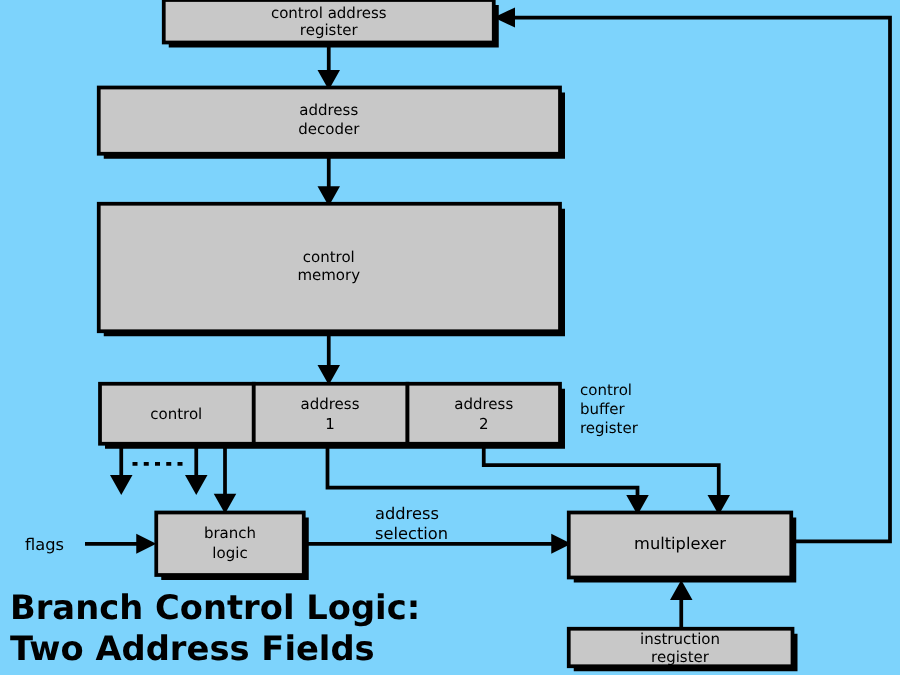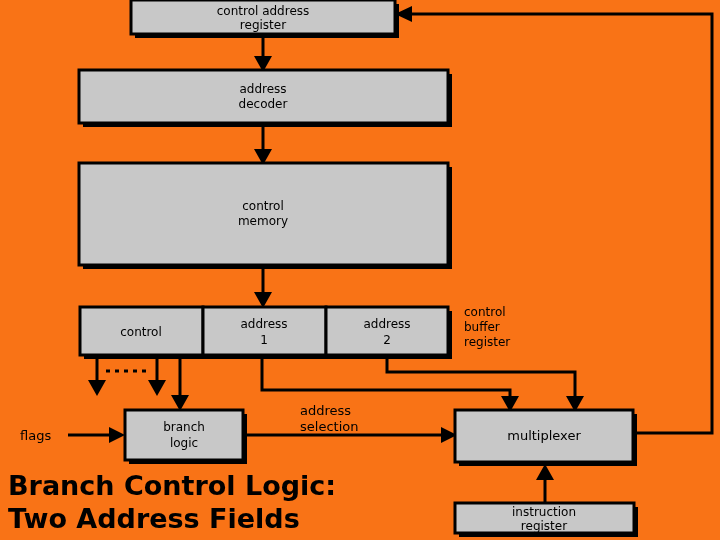--- a/index.html
+++ b/index.html
@@ -4,21 +4,21 @@
 <style>
   html, body {
     margin: 0;
     padding: 0;
     background: #ffffff;
   }
   #page {
     position: relative;
     width: 720px;
     height: 540px;
-    background: #f97316;
+    background: #7dd3fc;
     overflow: hidden;
     font-family: "DejaVu Sans", sans-serif;
   }
   svg#diagram {
     position: absolute;
     left: 0;
     top: 0;
     width: 720px;
     height: 540px;
   }

